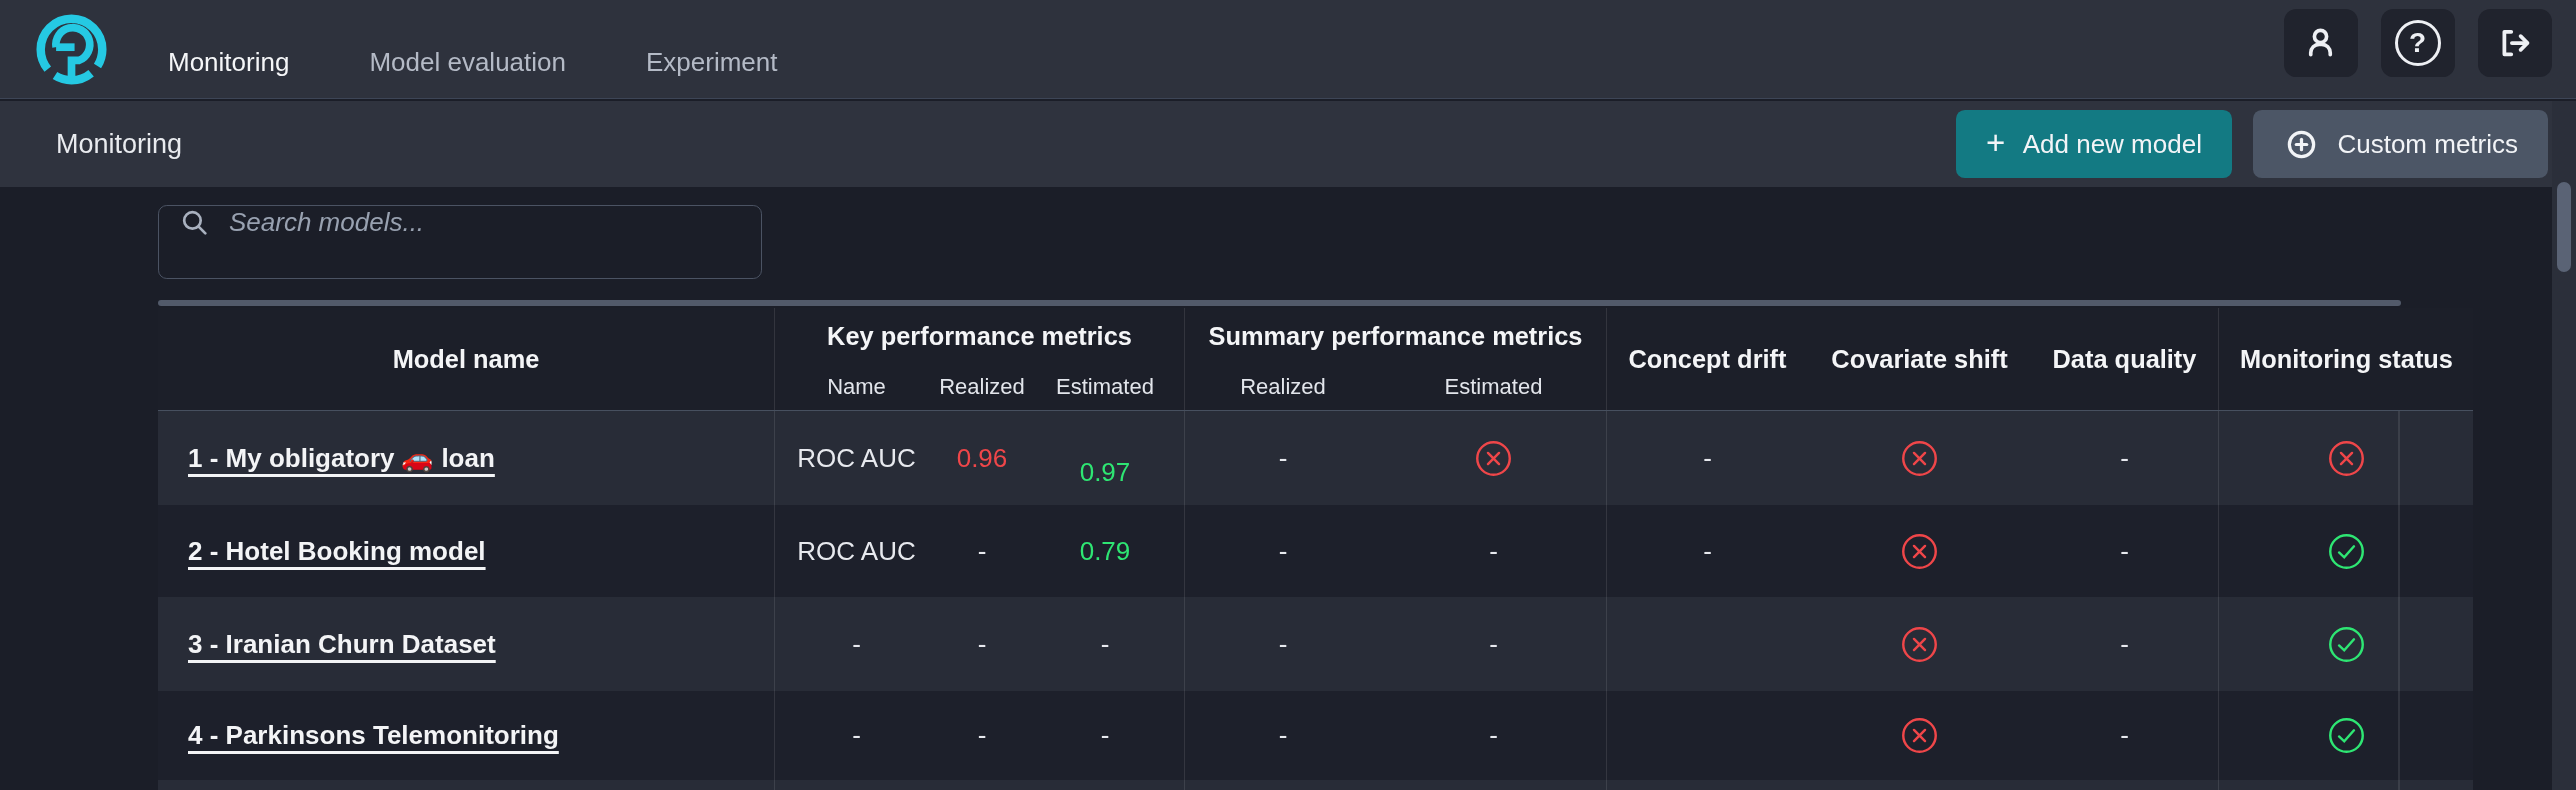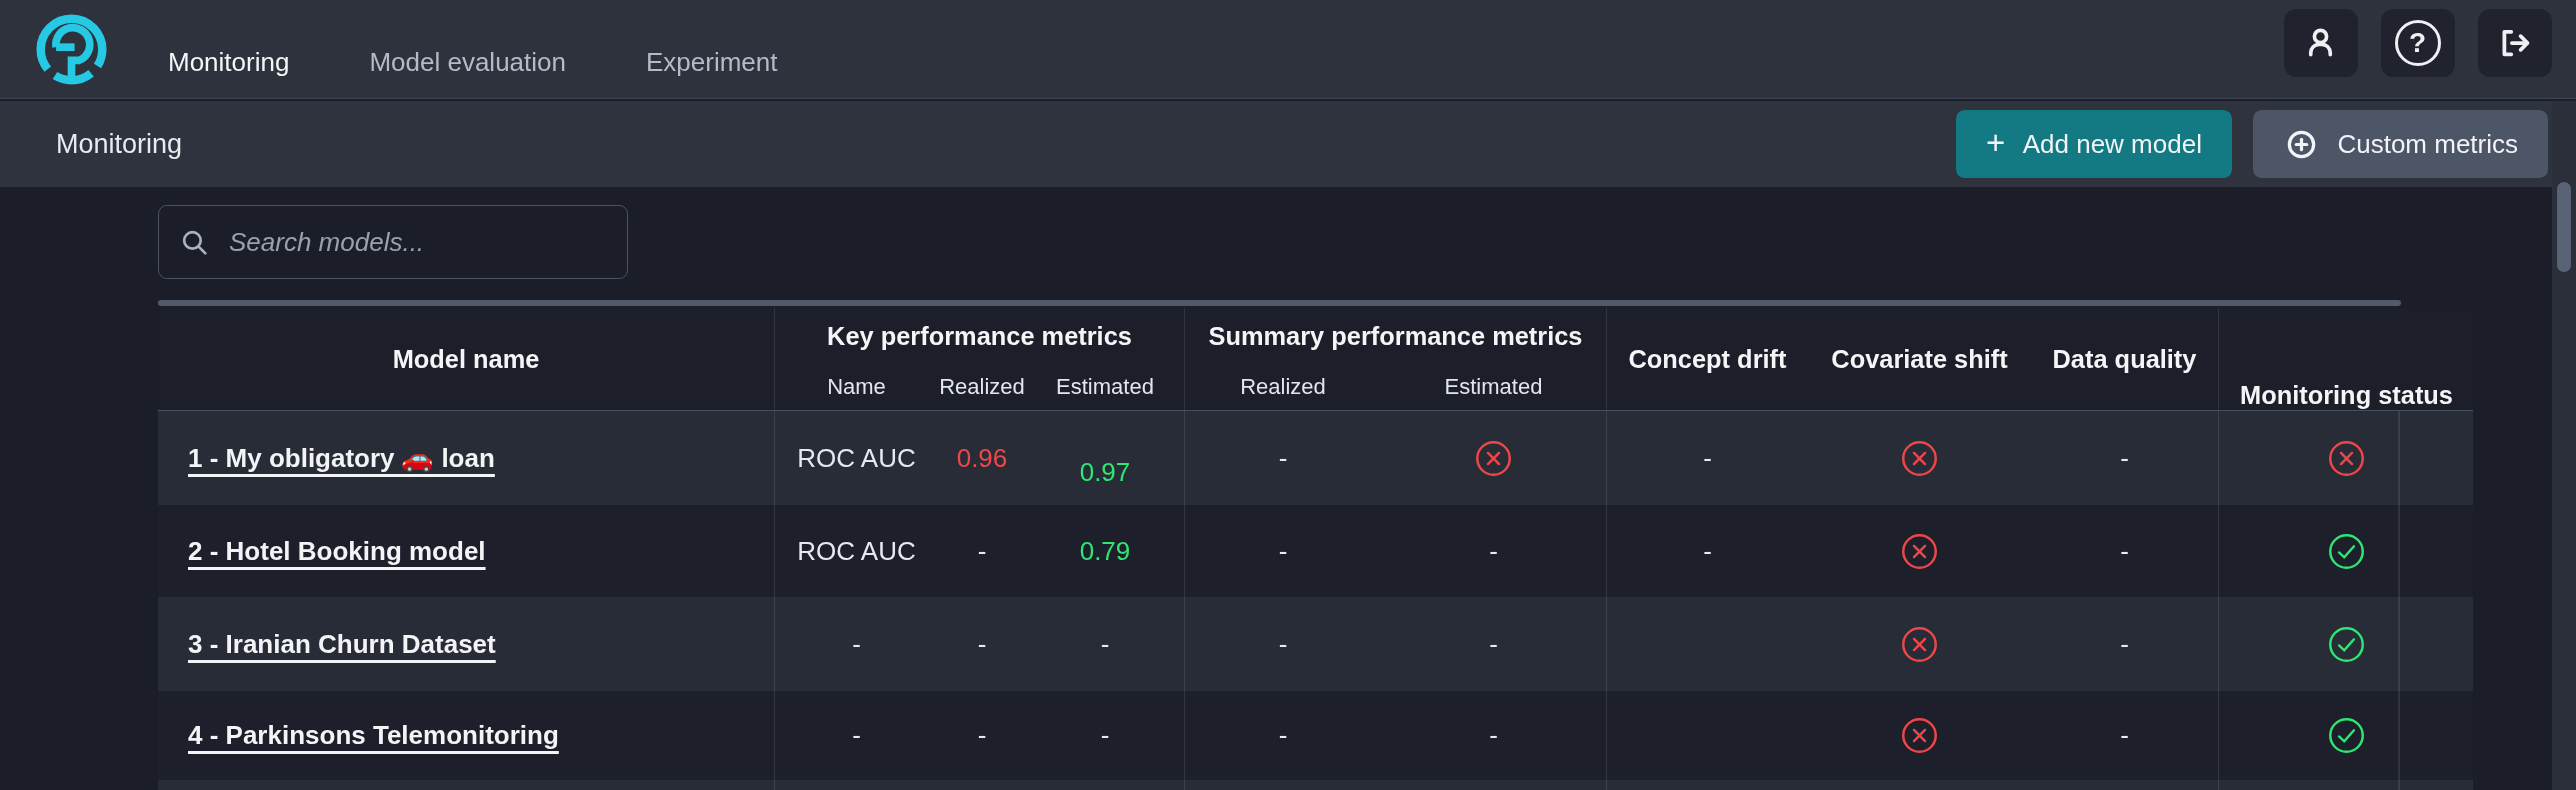--- a/index.html
+++ b/index.html
@@ -22,21 +22,21 @@
   .q-ring{width:46px;height:46px;border:3.5px solid #eef0f4;border-radius:50%;display:flex;align-items:center;justify-content:center;font-size:28px;font-weight:bold;color:#eef0f4;line-height:1;}
   
   .toolbar{position:absolute;left:0;top:101px;width:2576px;height:86px;background:#2f333e;display:flex;align-items:center;justify-content:space-between;padding:0 28px 0 56px;}
   .breadcrumb{font-size:27px;color:#e9ebef;}
   .toolbar-actions{display:flex;column-gap:21px;align-items:center;}
   .btn{height:68px;border:none;border-radius:8.8px;display:inline-flex;align-items:center;column-gap:17.5px;padding:0 30px;font-size:26px;color:#f2f4f7;cursor:pointer;font-family:inherit;}
   .btn-teal{background:#137a83;}
   .btn-slate{background:#4c5666;}
   .plus-glyph{font-size:33px;font-weight:400;line-height:1;transform:translateY(-1.8px);}
   
-  .search{position:absolute;left:158px;top:205px;width:470px;height:74px;border:1.8px solid #4b5363;border-radius:8.8px;display:flex;align-items:center;padding:0 19px;background:#1b1e28;}
+  .search{position:absolute;left:158px;top:205px;width:604px;height:74px;border:1.8px solid #4b5363;border-radius:8.8px;display:flex;align-items:flex-start;padding:0 19px;background:#1b1e28;}
   .search svg{flex:0 0 auto;stroke:#a9b1bf;}
   .search input{flex:1;margin-left:16px;background:transparent;border:none;outline:none;color:#eceef2;font-size:26px;font-family:inherit;}
   .search input::placeholder{color:#98a1b0;font-style:italic;}
   
   .table-card{position:absolute;left:158px;top:308px;width:2315px;height:482px;}
   .h-scrollbar{position:absolute;left:0;top:-8px;width:2243px;height:6.1px;border-radius:3.5px;background:#525a6a;}
   .t-head{position:relative;display:grid;grid-template-columns:617px 163px 88px 159px 196px 226px 201px 223px 188px 255px;grid-template-rows:56px 46px;height:103px;border-bottom:1.8px solid #47505f;background:#1c1f29;}
   .hc{display:flex;align-items:center;justify-content:center;font-size:25.4px;font-weight:bold;color:#f4f5f7;}
   .hc.sub{font-weight:400;font-size:22px;color:#e2e5eb;}
   .b-r{border-right:1.8px solid rgba(255,255,255,0.10);}
@@ -44,21 +44,21 @@
   .h-kpm{grid-column:2/5;grid-row:1;}
   .sub-kpm-name{grid-column:2;grid-row:2;}
   .sub-kpm-real{grid-column:3;grid-row:2;}
   .sub-kpm-est{grid-column:4;grid-row:2;}
   .h-summary{grid-column:5/7;grid-row:1;}
   .sub-sum-real{grid-column:5;grid-row:2;}
   .sub-sum-est{grid-column:6;grid-row:2;}
   .h-concept{grid-column:7;grid-row:1/3;}
   .h-covariate{grid-column:8;grid-row:1/3;}
   .h-quality{grid-column:9;grid-row:1/3;}
-  .h-status{grid-column:10;grid-row:1/3;align-items:flex-end;}
+  .h-status{grid-column:10;grid-row:1/3;}
   .t-row{display:grid;grid-template-columns:617px 163px 88px 159px 196px 226px 201px 223px 188px 255px;overflow:hidden;}
   .t-row.light{background:#282c37;}
   .t-row.dark{background:#1d202b;}
   .cell{display:flex;align-items:center;justify-content:center;font-size:26px;color:#e7e9ee;}
   .cell.c-name{justify-content:flex-start;padding-left:30px;}
   .model-link{font-weight:bold;color:#f3f4f6;text-decoration:underline;text-decoration-thickness:2.6px;text-underline-offset:7px;cursor:pointer;}
   .vline{position:absolute;left:2240px;top:103px;width:1.8px;height:379px;background:rgba(255,255,255,0.09);}
   
   .v-scrollbar{position:absolute;right:0;top:101px;width:24.5px;height:690px;background:#2b2f3a;}
   .v-thumb{position:absolute;left:5.3px;top:81px;width:14px;height:90px;border-radius:7px;background:#5a6375;}

